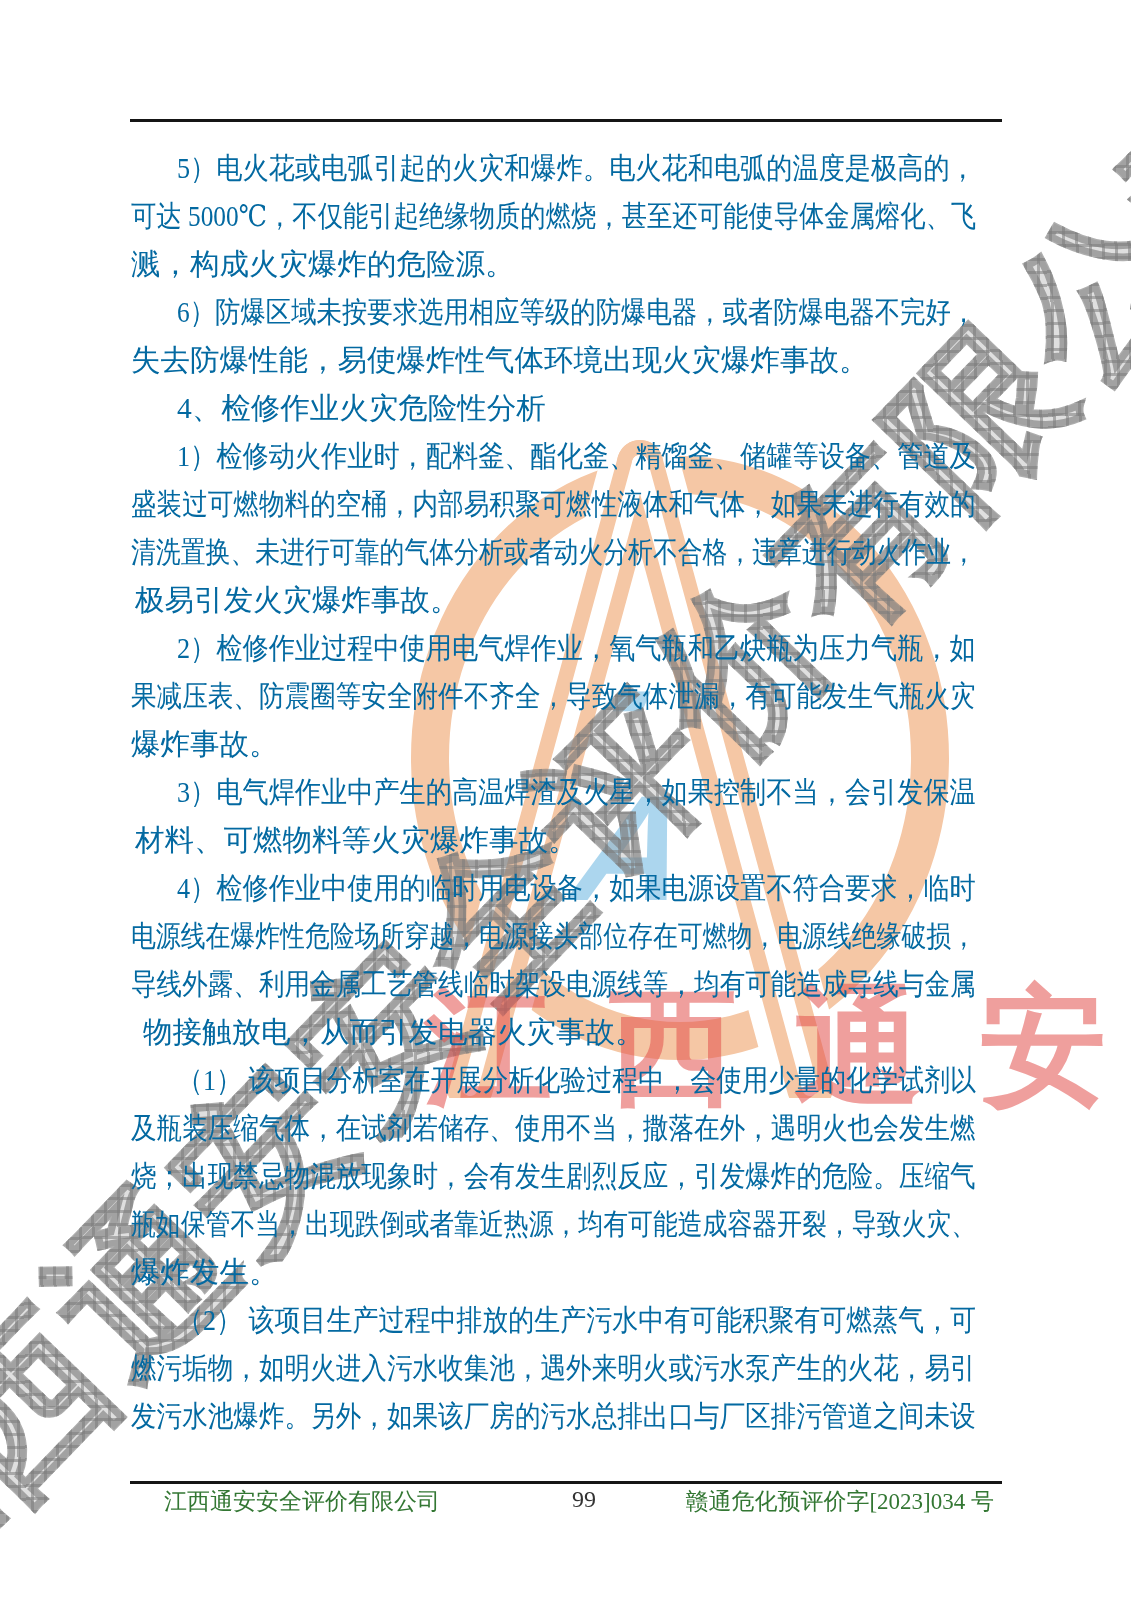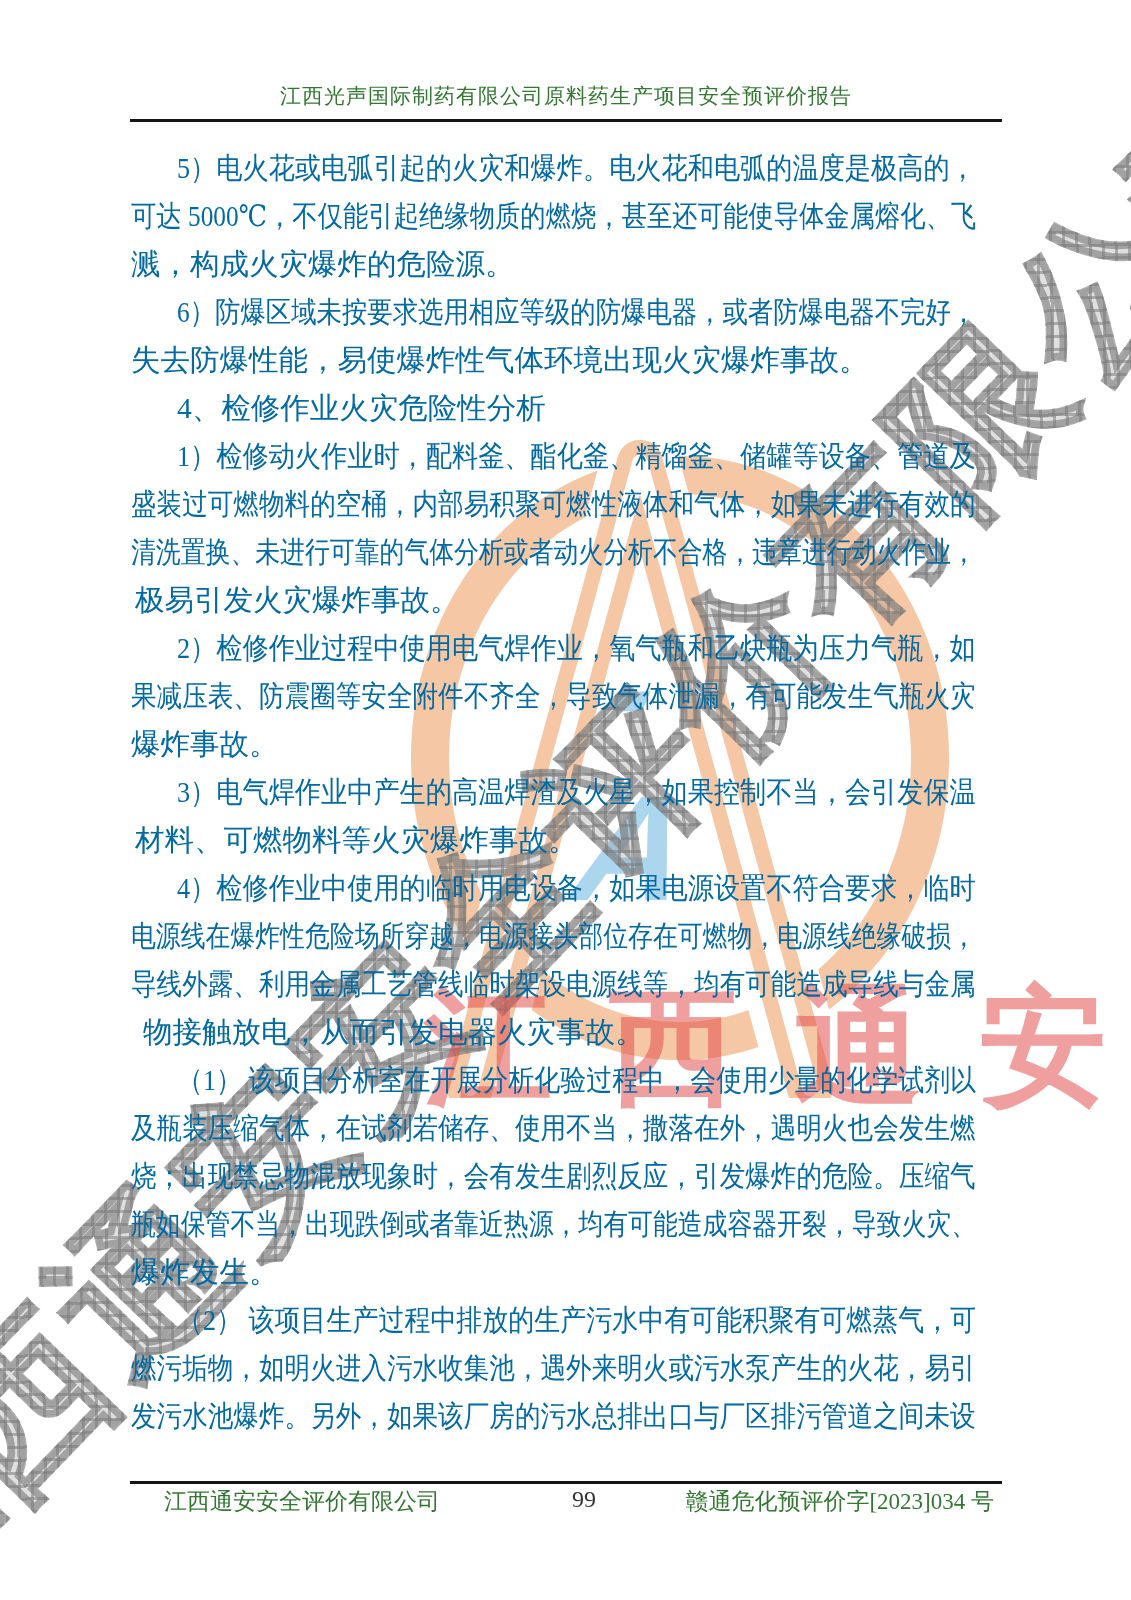--- a/index.html
+++ b/index.html
@@ -98,21 +98,20 @@
         <path d="M240 55 L410 680" stroke="#ffffff" stroke-width="16"></path>
       </g>
     </svg>
 
     <div class="wm-diagonal">江西通安安全评价有限公司</div>
 
     <div class="wm-red">江西通安</div>
   </div>
 
   <div class="content">
-    <div class="header-title">江西光声国际制药有限公司原料药生产项目安全预评价报告</div>
     <div class="rule header-rule"></div>
 
     <div class="body-text">
         <div class="bodyline" style="margin-left: 46px; transform: scaleX(0.887778);">5）电火花或电弧引起的火灾和爆炸。电火花和电弧的温度是极高的，</div>
         <div class="bodyline" style="margin-left: 0px; transform: scaleX(0.85874);">可达 5000℃，不仅能引起绝缘物质的燃烧，甚至还可能使导体金属熔化、飞</div>
         <div class="bodyline" style="margin-left: 0px;">溅，构成火灾爆炸的危险源。</div>
         <div class="bodyline" style="margin-left: 46px; transform: scaleX(0.860065);">6）防爆区域未按要求选用相应等级的防爆电器，或者防爆电器不完好，</div>
         <div class="bodyline" style="margin-left: 0px;">失去防爆性能，易使爆炸性气体环境出现火灾爆炸事故。</div>
         <div class="bodyline" style="margin-left: 46px;">4、检修作业火灾危险性分析</div>
         <div class="bodyline" style="margin-left: 46px; transform: scaleX(0.887778);">1）检修动火作业时，配料釜、酯化釜、精馏釜、储罐等设备、管道及</div>

